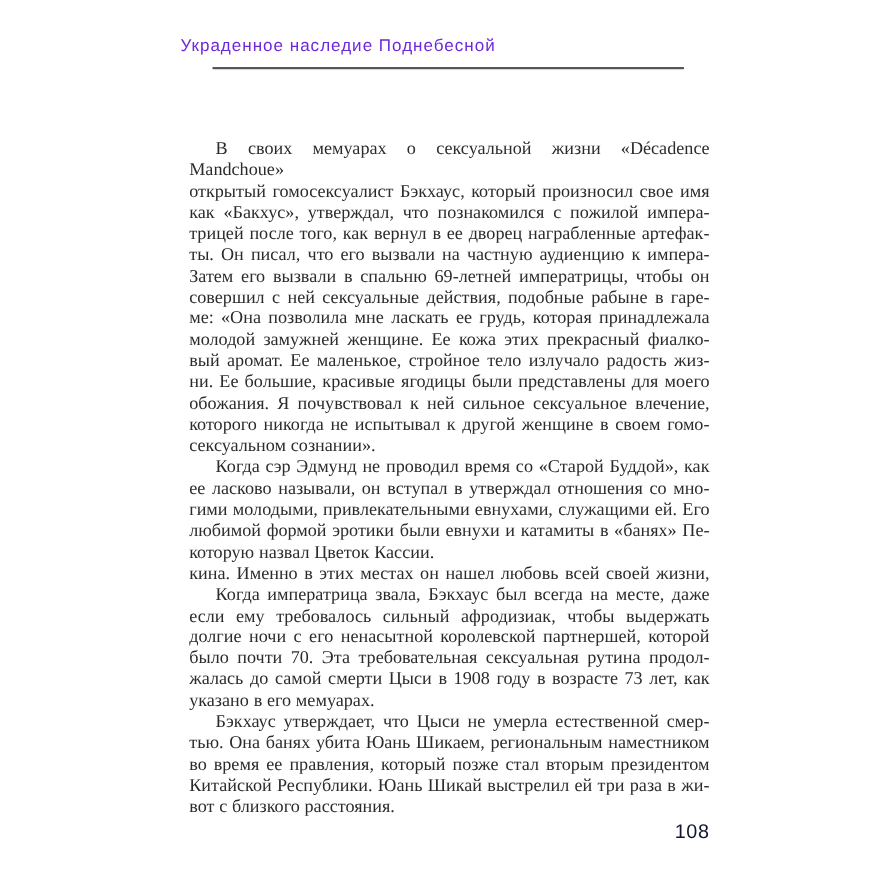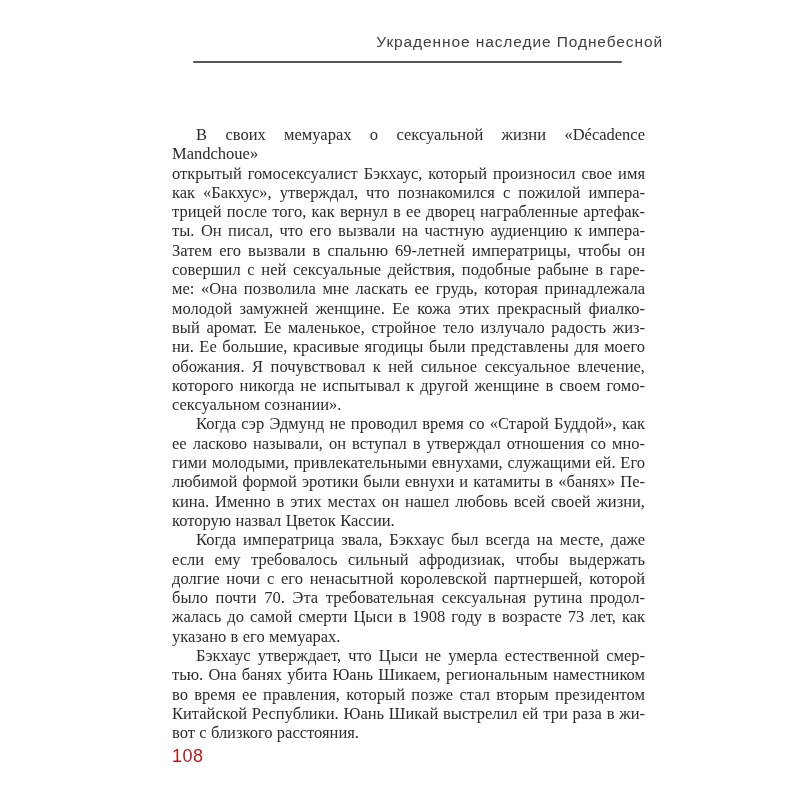--- a/index.html
+++ b/index.html
@@ -11,27 +11,27 @@
     position: relative;
     width: 800px;
     height: 800px;
     background: #ffffff;
     overflow: hidden;
     font-family: "Liberation Serif", serif;
   }
   .running-head {
     position: absolute;
     top: 33px;
-    left: 190px;
+    left: 164px;
     width: 473px;
-    text-align: right;
+    text-align: left;
     font-family: "Liberation Sans", sans-serif;
     font-size: 15.5px;
     letter-spacing: 0.9px;
-    color: #404040;
+    color: #6d28d9;
     white-space: nowrap;
   }
   .head-rule {
     position: absolute;
     top: 61px;
     left: 193px;
     width: 429px;
     height: 2px;
     background: #575757;
     border-radius: 1px;
@@ -59,25 +59,25 @@
     text-indent: 24px;
   }
   .text-line.last {
     text-align-last: left;
   }
   .page-number {
     position: absolute;
     top: 746px;
     left: 172px;
     width: 473px;
-    text-align: left;
+    text-align: right;
     font-family: "Liberation Sans", sans-serif;
     font-size: 18px;
     letter-spacing: 0.5px;
-    color: #b91c1c;
+    color: #0f172a;
   }
 </style>
 </head>
 <body>
 
 <div class="page">
 
   <div class="running-head">Украденное наследие Поднебесной</div>
 
   <div class="head-rule"></div>
@@ -97,22 +97,22 @@
         <div class="text-line">ни. Ее большие, красивые ягодицы были представлены для моего</div>
         <div class="text-line">обожания. Я почувствовал к ней сильное сексуальное влечение,</div>
         <div class="text-line">которого никогда не испытывал к другой женщине в своем гомо-</div>
         <div class="text-line last">сексуальном сознании».</div>
       </div>
       <div class="para">
         <div class="text-line first">Когда сэр Эдмунд не проводил время со «Старой Буддой», как</div>
         <div class="text-line">ее ласково называли, он вступал в утверждал отношения со мно-</div>
         <div class="text-line">гими молодыми, привлекательными евнухами, служащими ей. Его</div>
         <div class="text-line">любимой формой эротики были евнухи и катамиты в «банях» Пе-</div>
+        <div class="text-line last">которую назвал Цветок Кассии.</div>
         <div class="text-line">кина. Именно в этих местах он нашел любовь всей своей жизни,</div>
-        <div class="text-line last">которую назвал Цветок Кассии.</div>
       </div>
       <div class="para">
         <div class="text-line first">Когда императрица звала, Бэкхаус был всегда на месте, даже</div>
         <div class="text-line">если ему требовалось сильный афродизиак, чтобы выдержать</div>
         <div class="text-line">долгие ночи с его ненасытной королевской партнершей, которой</div>
         <div class="text-line">было почти 70. Эта требовательная сексуальная рутина продол-</div>
         <div class="text-line">жалась до самой смерти Цыси в 1908 году в возрасте 73 лет, как</div>
         <div class="text-line last">указано в его мемуарах.</div>
       </div>
       <div class="para">

